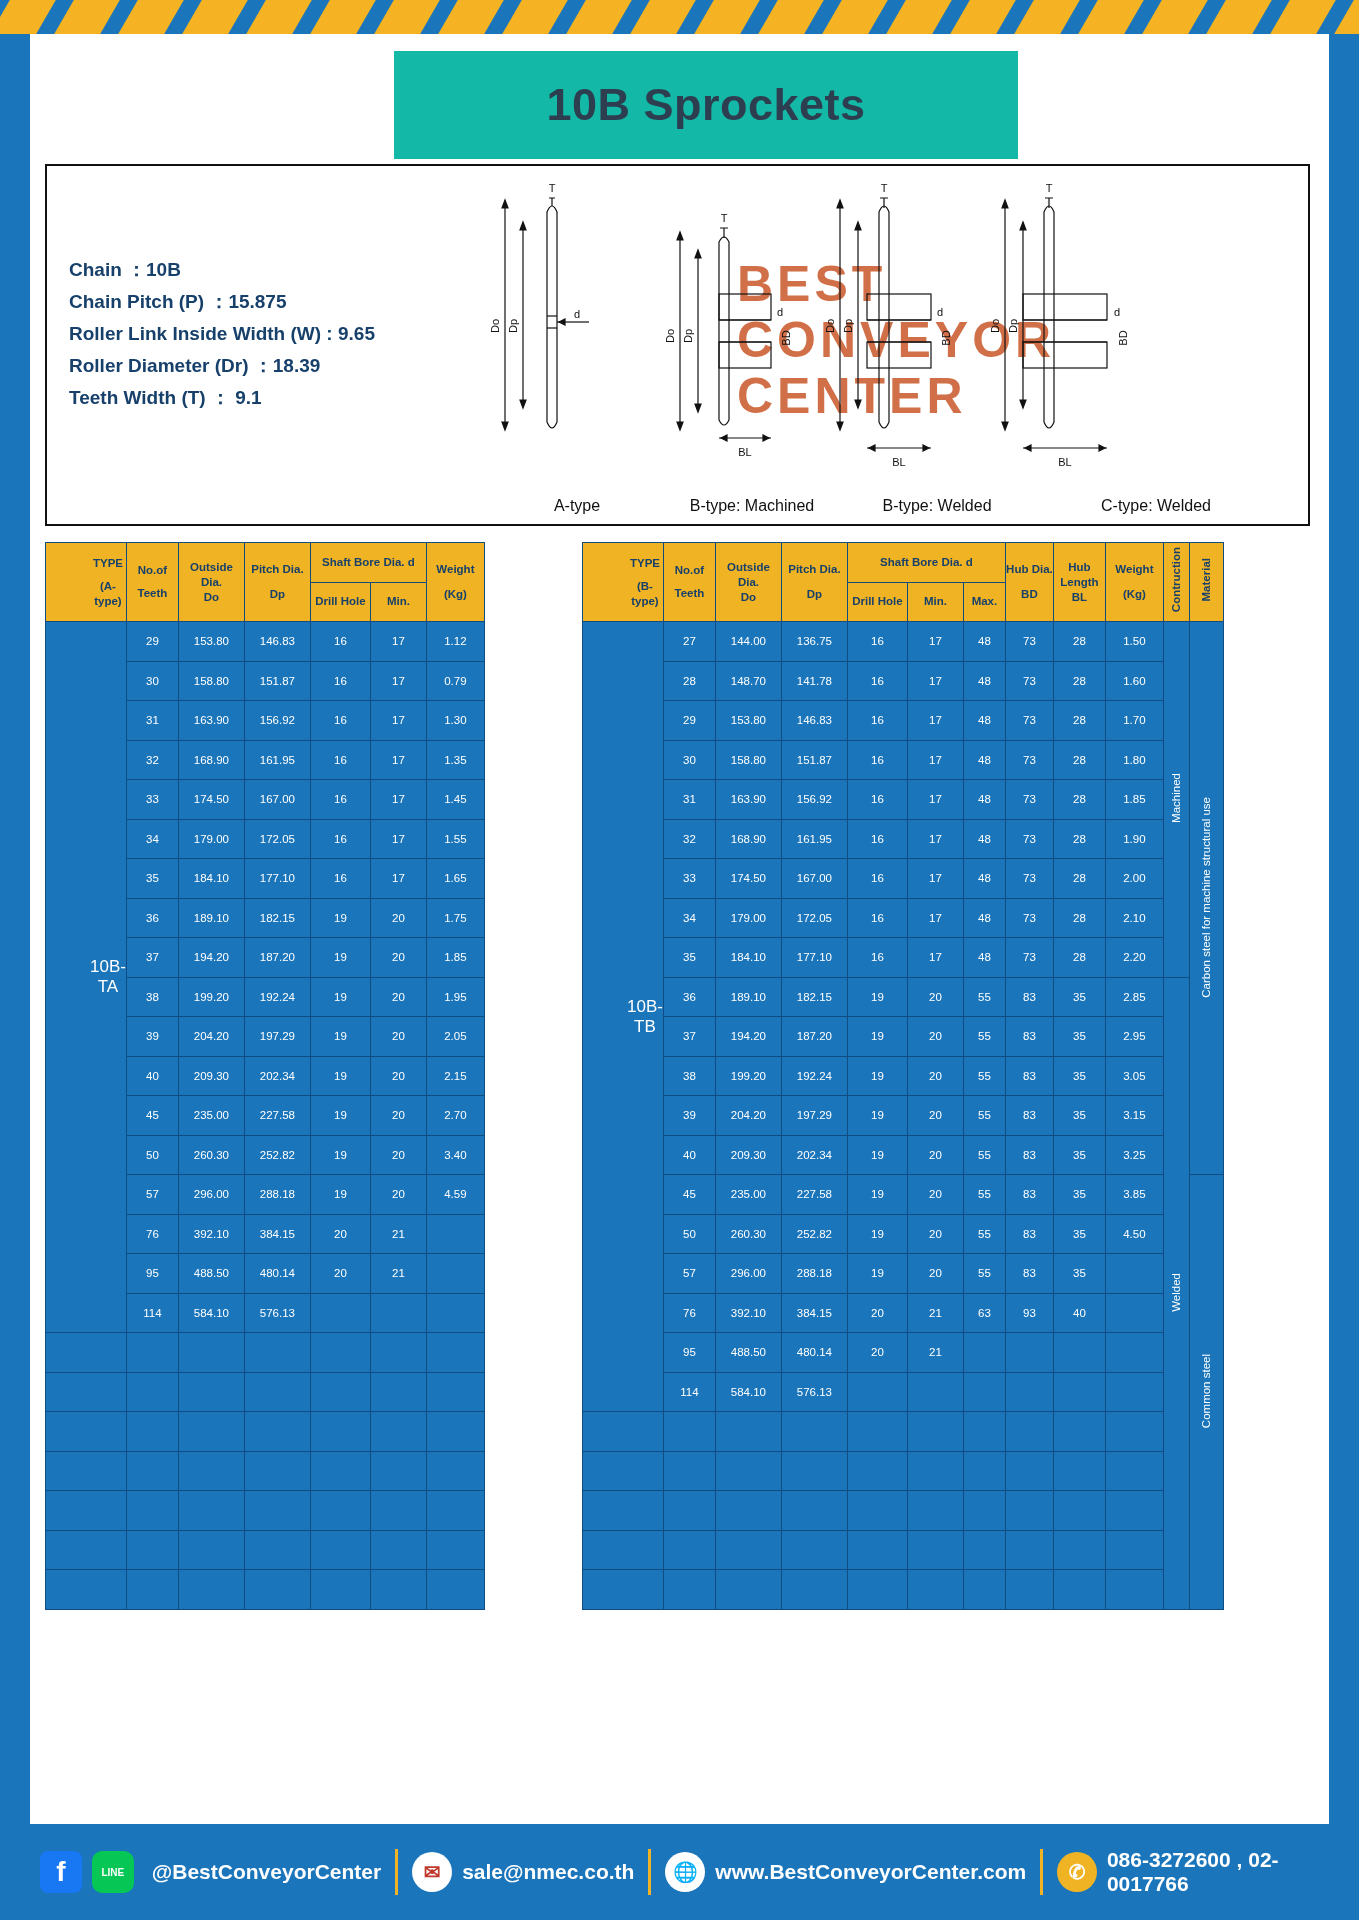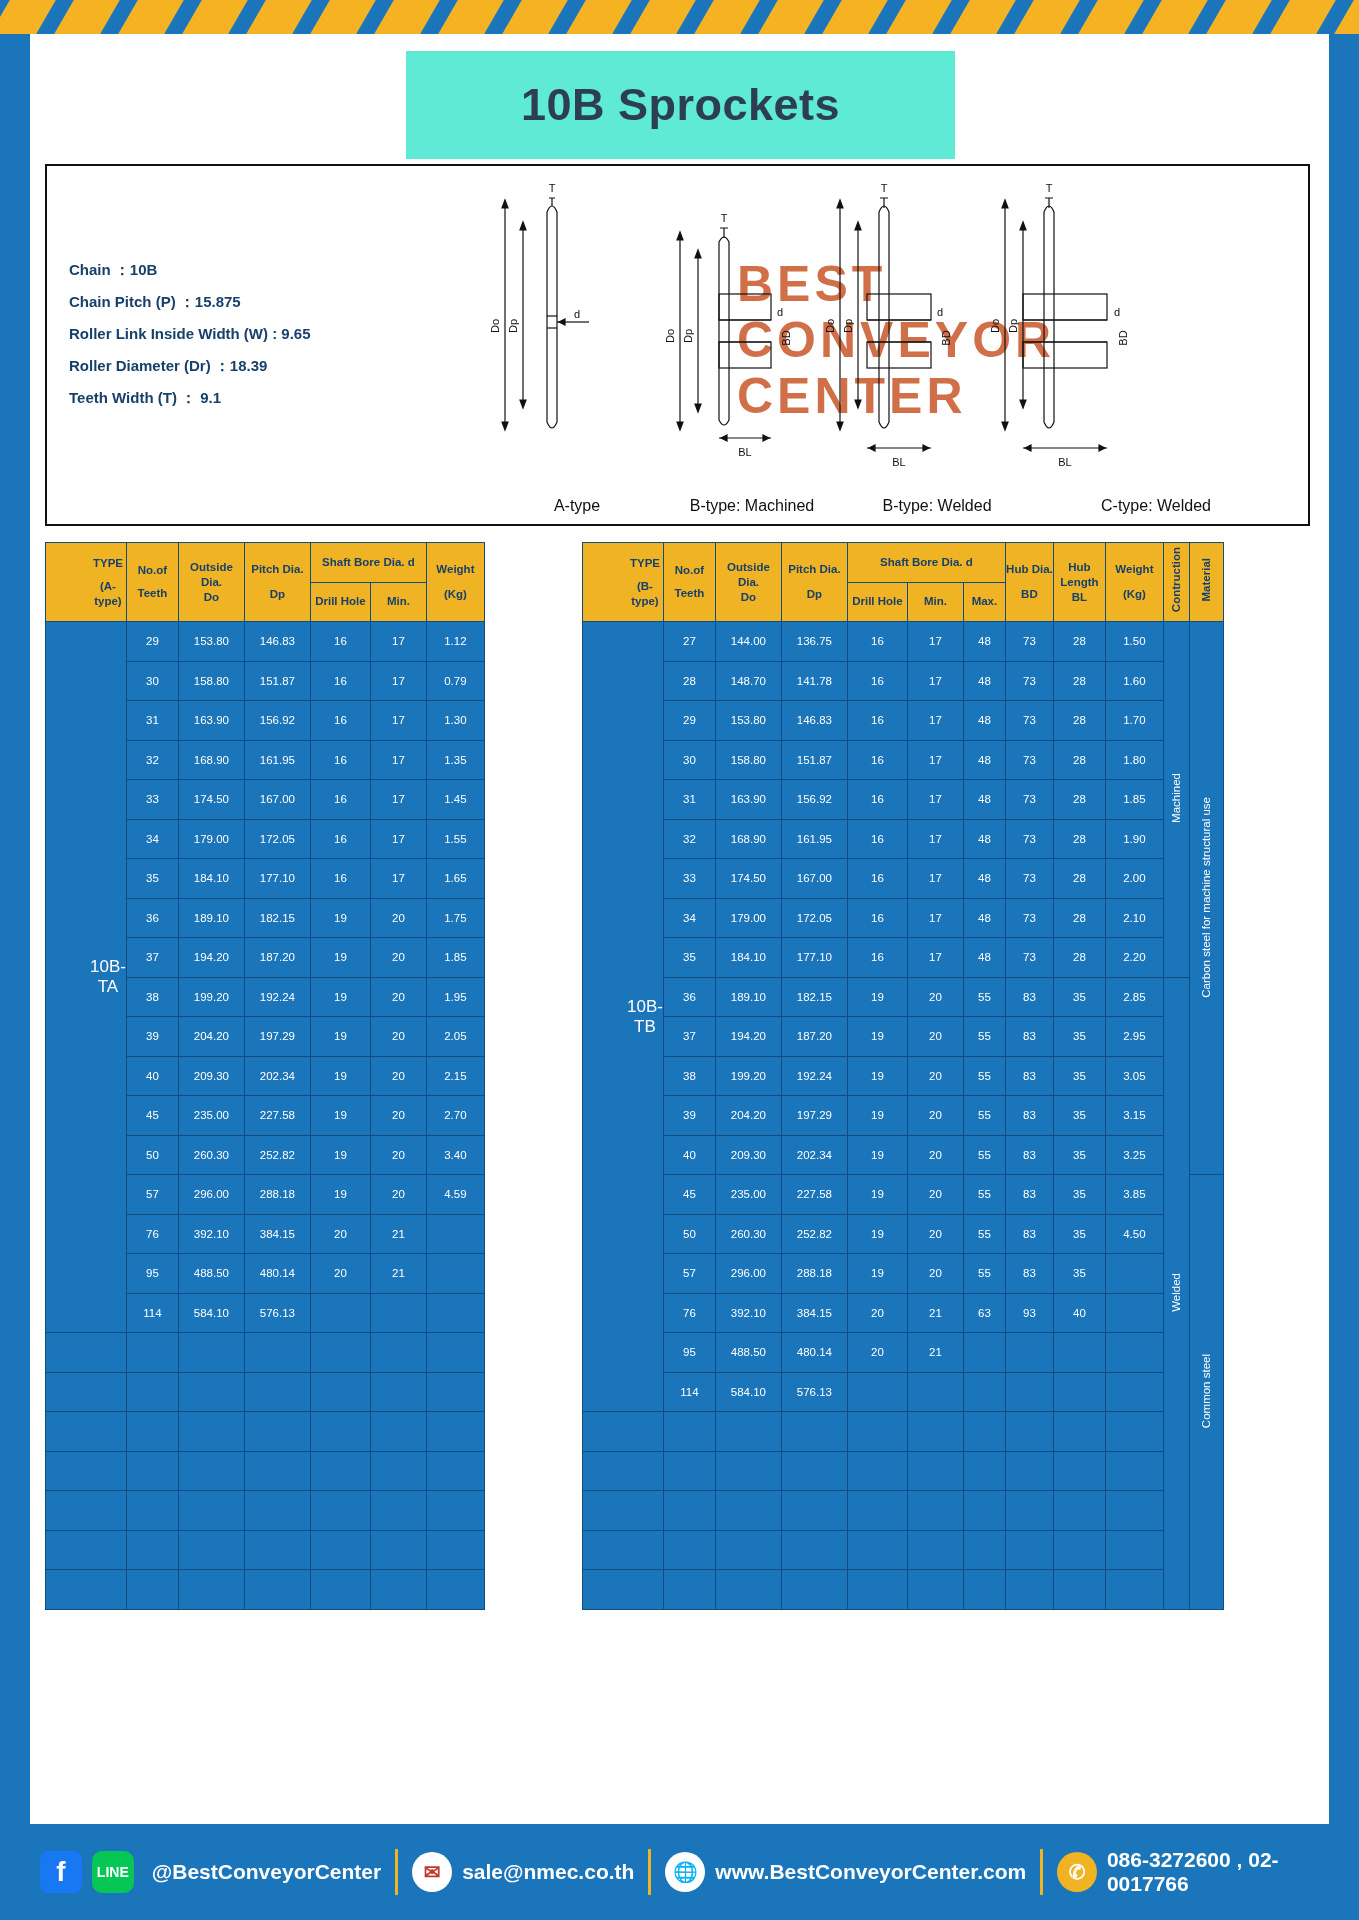--- a/index.html
+++ b/index.html
@@ -20,34 +20,34 @@
     position:absolute; top:-6px; width:46px; height:46px;
     background:#f5b324; transform: skewX(-30deg);
   }
   .page {
     position:absolute; top:34px; left:30px;
     width:1299px; height:1790px;
     background:#ffffff;
   }
   
   .title-wrap {
-    position:absolute; top:17px; left:364px; width:549px; height:108px;
-    background:#5eead4; display:flex; align-items:center; justify-content:center;margin-left:12px;
+    position:absolute; top:17px; left:364px; width:624px; height:108px;
+    background:#14b8a6; display:flex; align-items:center; justify-content:center;
   }
   .title-wrap h1 {
     margin:0; font-size:45px; font-weight:bold; color:#2c3e50; letter-spacing:.5px;
   }
   
   .infobox {
     position:absolute; top:130px; left:15px; width:1265px; height:362px;
     border:2px solid #111; background:#fff;
   }
   .specs {
     position:absolute; top:88px; left:22px;
-    color:#17406b; font-size:15px; font-weight:bold; line-height:32px;
+    color:#17406b; font-size:19px; font-weight:bold; line-height:32px;
   }
   .specs div { white-space:nowrap; }
   .watermark {
     position:absolute; left:690px; top:90px; width:400px; height:170px;
     color:#c2410c; font-size:50px; font-weight:bold; letter-spacing:4px;
     line-height:56px; opacity:.75; pointer-events:none; z-index:0;
   }
   .diagrams { position:absolute; top:10px; left:430px; width:820px; height:345px; z-index:2;}
   .dcap {
     position:absolute; bottom:6px; font-size:16px; color:#111; text-align:center;
@@ -82,21 +82,21 @@
     background:#1b75bb; display:flex; align-items:center;
   }
   .fitem { display:flex; align-items:center; color:#fff; font-size:21px; font-weight:bold; }
   .fsep { width:3px; height:46px; background:#f0b323; margin:0 14px; }
   .icon-circle {
     width:40px; height:40px; border-radius:50%; display:inline-flex;
     align-items:center; justify-content:center; margin-right:10px; font-size:20px;
   }
   .ic-fb { background:#1877f2; color:#fff; border-radius:8px; font-weight:bold; font-size:28px;
            width:42px; height:42px; }
-  .ic-line { background:#06c755; color:#fff; border-radius:10px; font-size:14px; width:42px; height:42px;}
+  .ic-line { background:#06c755; color:#fff; border-radius:10px; font-size:10px; width:42px; height:42px;}
   .ic-mail { background:#ffffff; color:#c0392b; }
   .ic-web { background:#ffffff; color:#1b75bb; }
   .ic-phone { background:#f0b323; color:#fff; }
 </style>
 </head>
 <body>
 
 <div class="top-band" id="topband">
     <div class="chev" style="left: 0px;"></div>
     <div class="chev" style="left: 64px;"></div>

